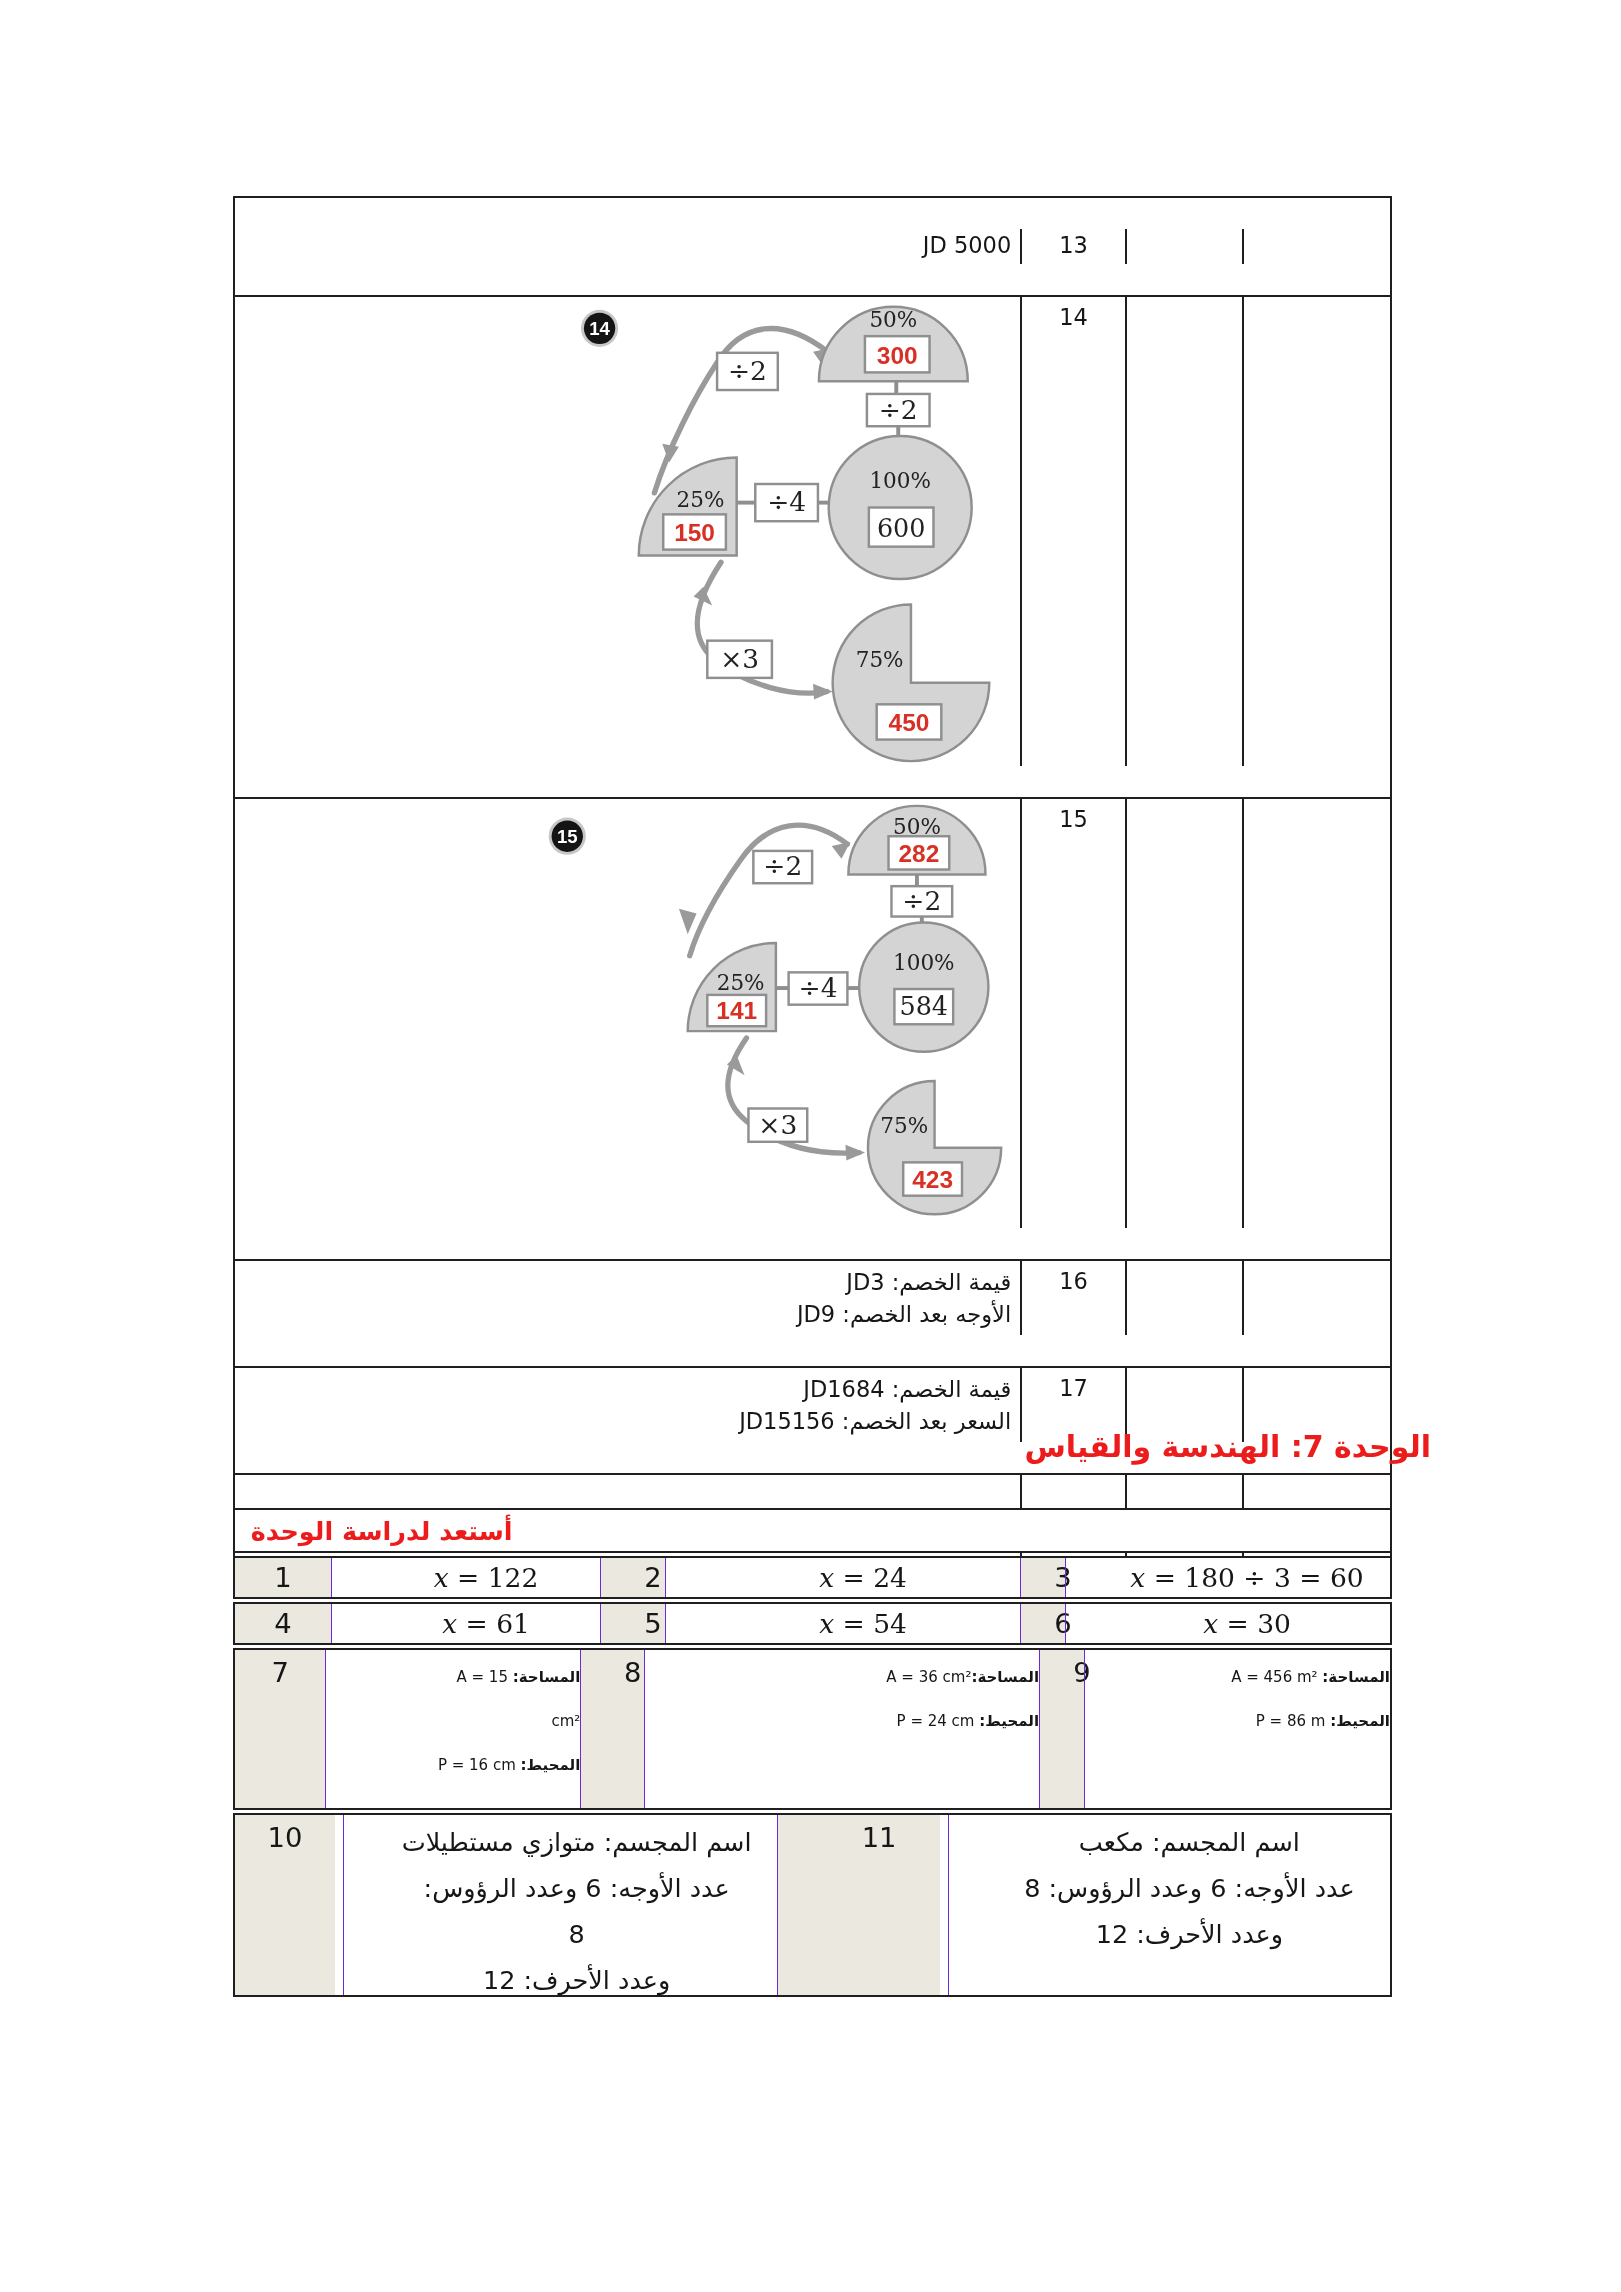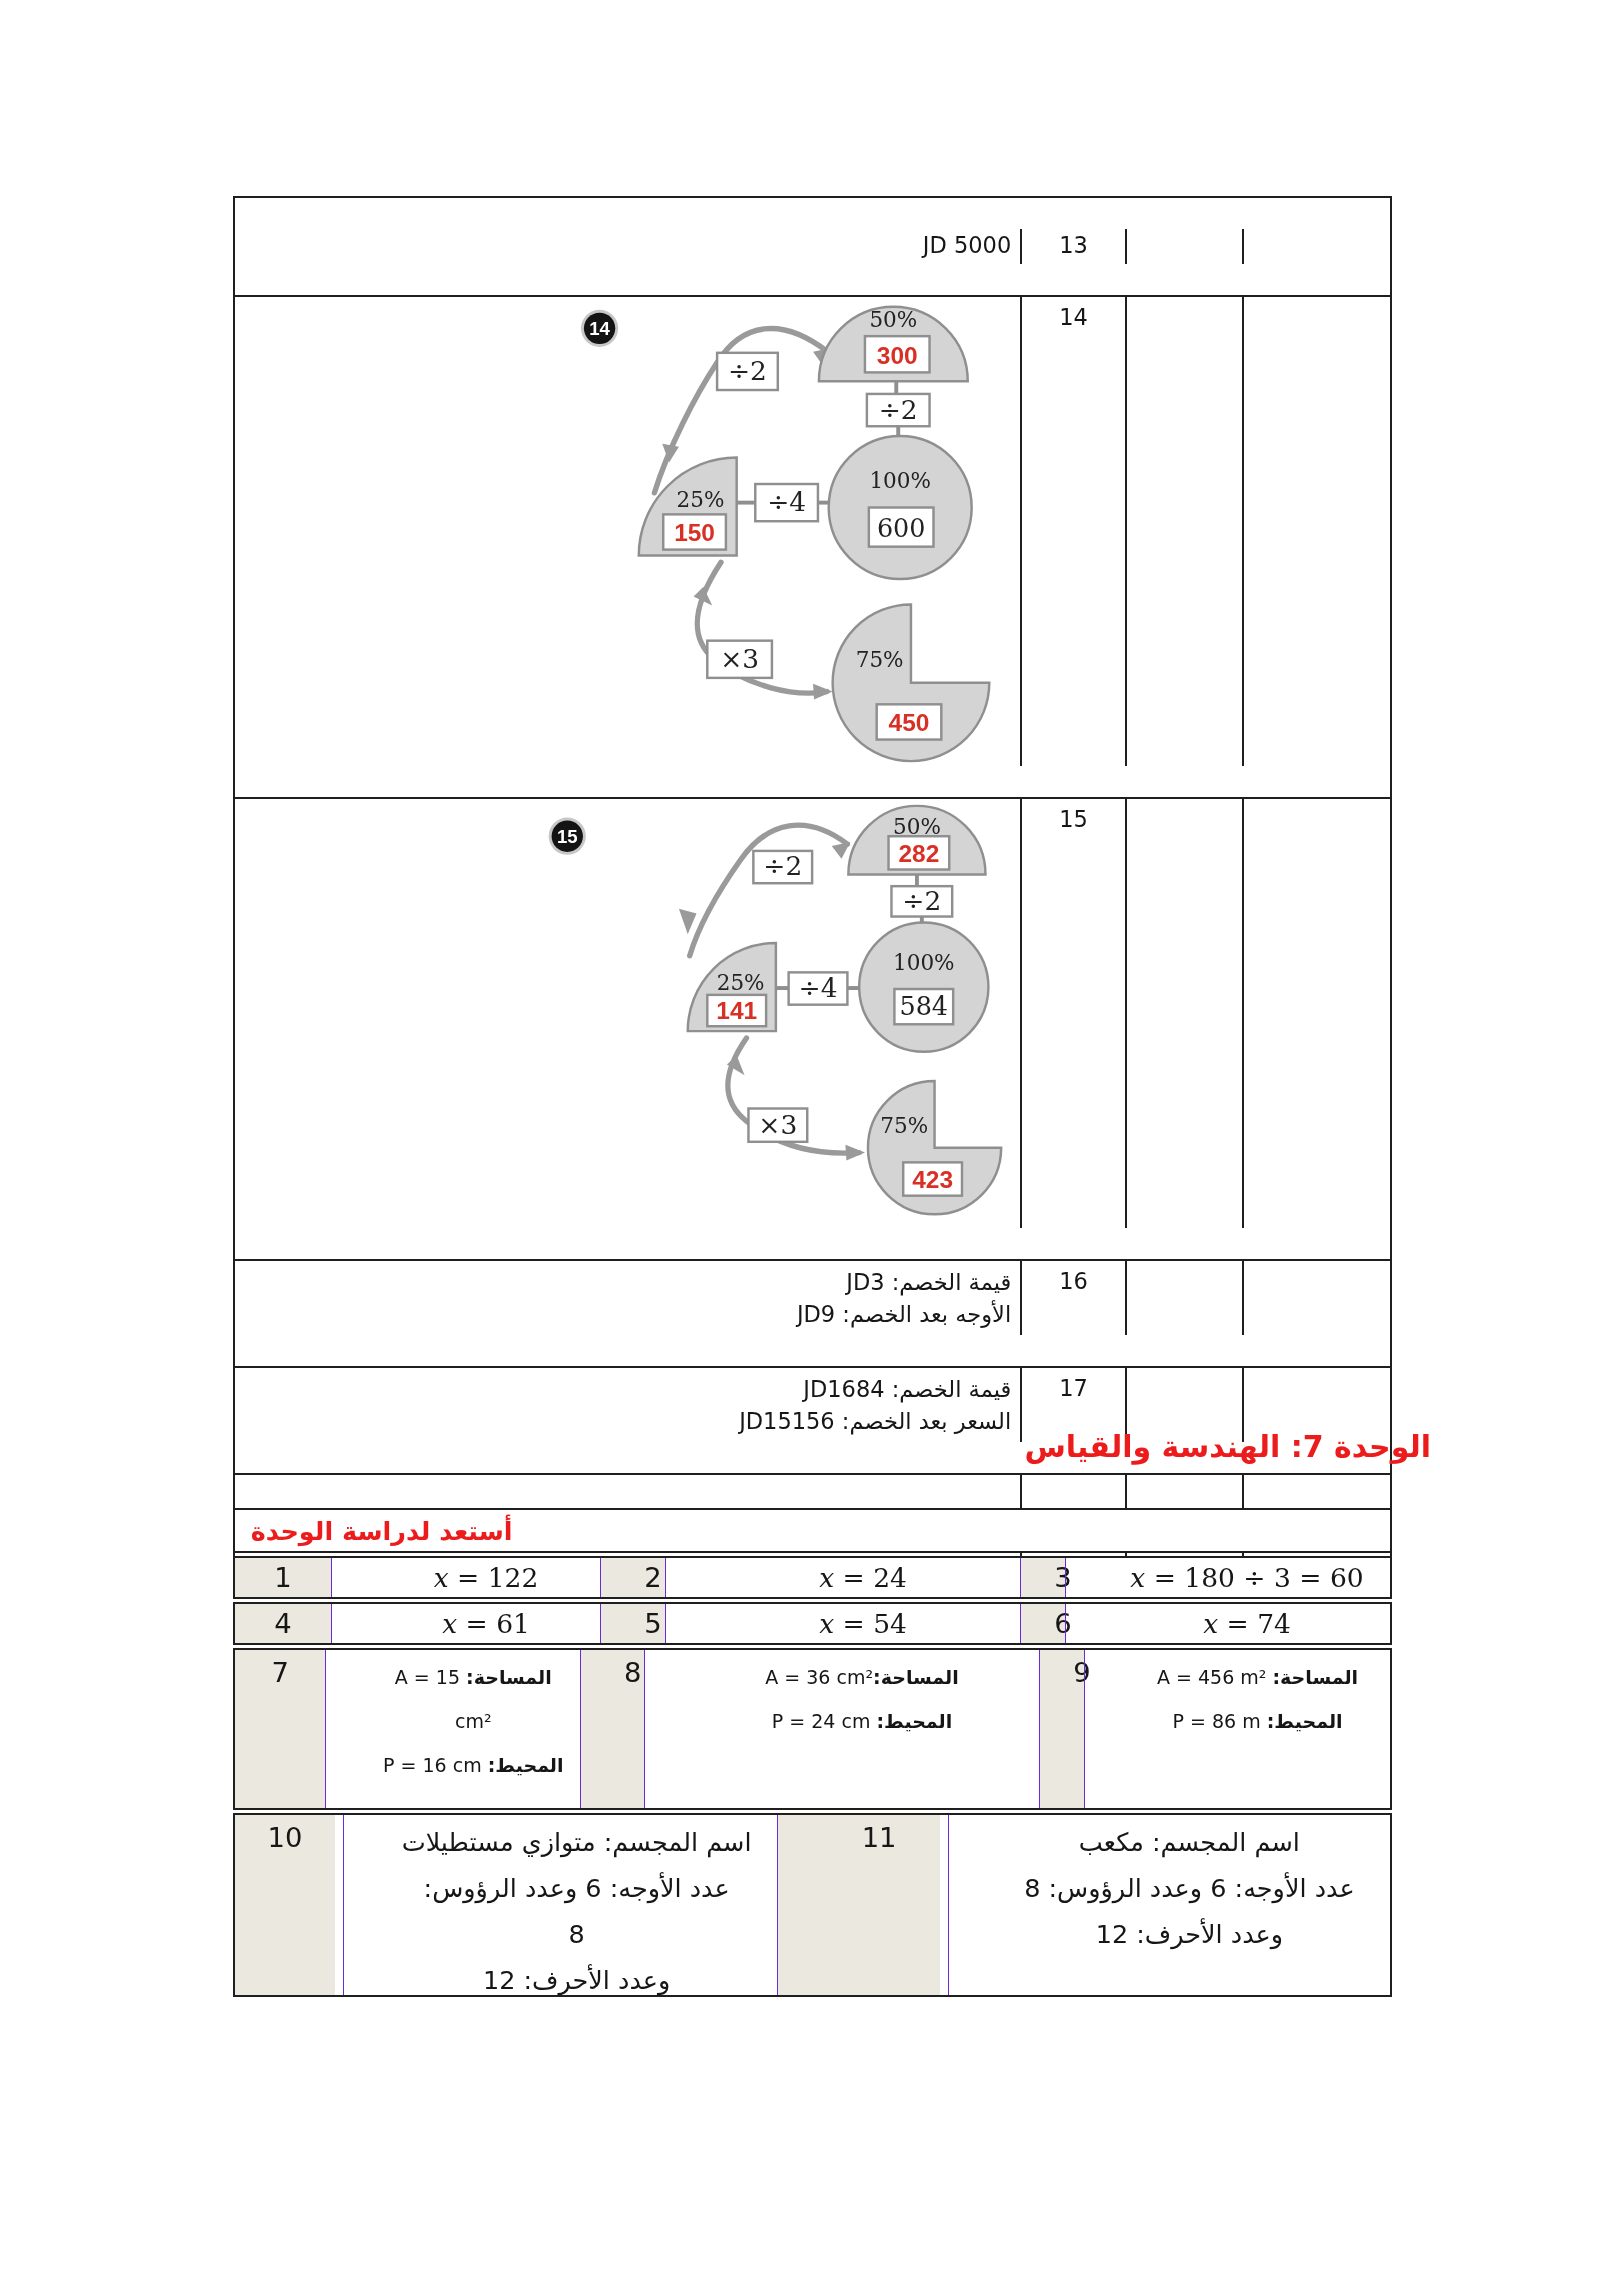--- a/index.html
+++ b/index.html
@@ -54,21 +54,21 @@
   .brow.header{height:45px;justify-content:flex-end;align-items:center;padding-left:15.7px;
                direction:rtl;color:#ed1c1c;font-size:25.5px;font-weight:700;}
   .eqrow{height:43px;}
   .ncell{background:#ebe9df;display:flex;justify-content:center;font-size:27.4px;}
   .eqrow .ncell,.eqrow .acell{align-items:center;}
   .acell{display:flex;justify-content:center;}
   .math{font-family:"DejaVu Serif",serif;font-size:26.5px;}
   .math::first-letter{font-style:italic;}
   .measure{height:162px;}
   .measure .ncell,.solid .ncell{align-items:flex-start;padding-top:7.8px;}
-  .measure .acell{display:block;direction:rtl;text-align:center;font-size:19px;line-height:44px;padding-top:4.9px;}
+  .measure .acell{display:block;direction:rtl;text-align:right;font-size:15px;line-height:44px;padding-top:4.9px;}
   .measure b{font-weight:700;}
   .solid{height:184px;gap:8px;}
   .solid .acell{display:block;direction:rtl;text-align:center;font-size:25.5px;line-height:46px;padding-top:4.9px;}
 </style>
 </head>
 <body>
 
 <div class="page">
 
   <div class="ttable">
@@ -255,21 +255,21 @@
           <div class="ncell" style="width: 96px;">4</div>
           <div class="acell" style="width: 269px;">
             <div class="math">x = 61</div>
           </div>
           <div class="ncell" style="width: 65px;">5</div>
           <div class="acell" style="width: 355px;">
             <div class="math">x = 54</div>
           </div>
           <div class="ncell" style="width: 45px;">6</div>
           <div class="acell" style="width: 323px;">
-            <div class="math">x = 74</div>
+            <div class="math">x = 30</div>
           </div>
         </div>
       </div>
     <div class="brow measure" id="measureRow">
         <div class="ncell" style="width: 96px;">7</div>
         <div class="acell" style="width: 269px;">
           <div class=""><b>المساحة:</b><span> A = 15</span></div>
           <div class=""><span>cm²</span></div>
           <div class=""><b>المحيط:</b><span> P = 16 cm</span></div>
         </div>

